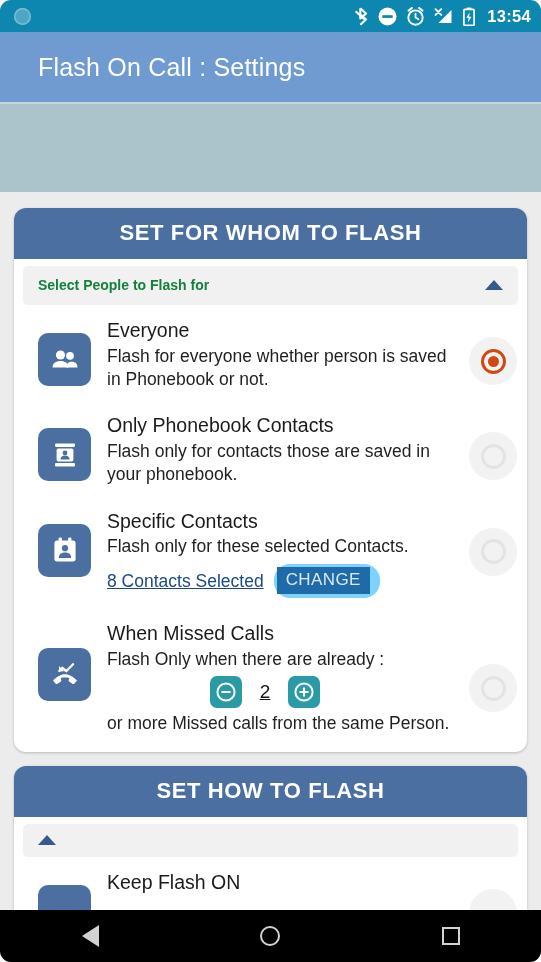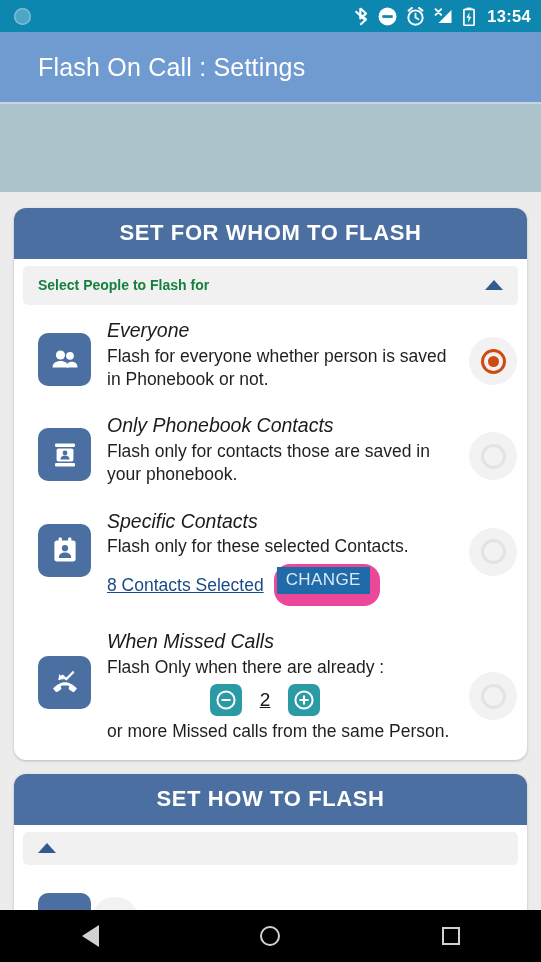--- a/index.html
+++ b/index.html
@@ -7,20 +7,21 @@
     width: 541px; height: 962px;
     font-family: "Liberation Sans", sans-serif;
     background: #ffffff;
     overflow: hidden;
   }
   .phone {
     position: relative;
     width: 541px; height: 962px;
     background: #ececed;
     overflow: hidden;
+    border-radius: 11px;
   }
 
   
   .statusbar {
     height: 32px;
     background: #0d87b0;
     display: flex; align-items: center;
     padding: 0 10px 0 14px;
     color: #ffffff;
   }
@@ -116,21 +117,20 @@
     background: #4a6fa0;
     display: flex; align-items: center; justify-content: center;
     margin-top: 14px;
   }
   .opt-body { flex: 1; padding: 0 6px 0 16px; }
   .opt-title {
     font-size: 19.5px;
     color: #1b1b1b;
     line-height: 1.22;
     margin-bottom: 2px;
-    font-style: italic;
   }
   .opt-desc {
     font-size: 17.5px;
     color: #1f1f1f;
     line-height: 1.30;
   }
   .opt-radio {
     width: 48px; height: 48px; min-width: 48px;
     border-radius: 50%;
     background: #f2f2f2;
@@ -157,23 +157,23 @@
   .sel-line {
     display: flex; align-items: center; gap: 10px;
     margin-top: 6px;
   }
   .sel-link {
     font-size: 17.5px;
     color: #1a4a86;
     text-decoration: underline;
   }
   .change-btn {
-    background: #ec4899;
+    background: #7dd3fc;
     border-radius: 16px;
-    padding: 3px 10px 12px 3px;
+    padding: 3px 10px 4px 3px;
     display: inline-flex;
   }
   .change-btn-inner {
     background: #1f6aa8;
     color: #dce9f4;
     font-size: 17px;
     padding: 3px 9px 4px 9px;
     letter-spacing: .4px;
   }
 
@@ -376,20 +376,24 @@
       <div class="card-header">SET HOW TO FLASH</div>
 
       <div class="section-bar">
         <span class="chev-up"></span>
       </div>
 
       <div class="opt">
         <div class="opt-icon">
           
         </div>
+        <div class="opt-body">
+          <div class="opt-title">Keep Flash ON</div>
+
+        </div>
         <div class="opt-radio">
           
         </div>
       </div>
     </div>
 
   </div>
 
   <div class="navbar">
     <span class="nav-btn">

